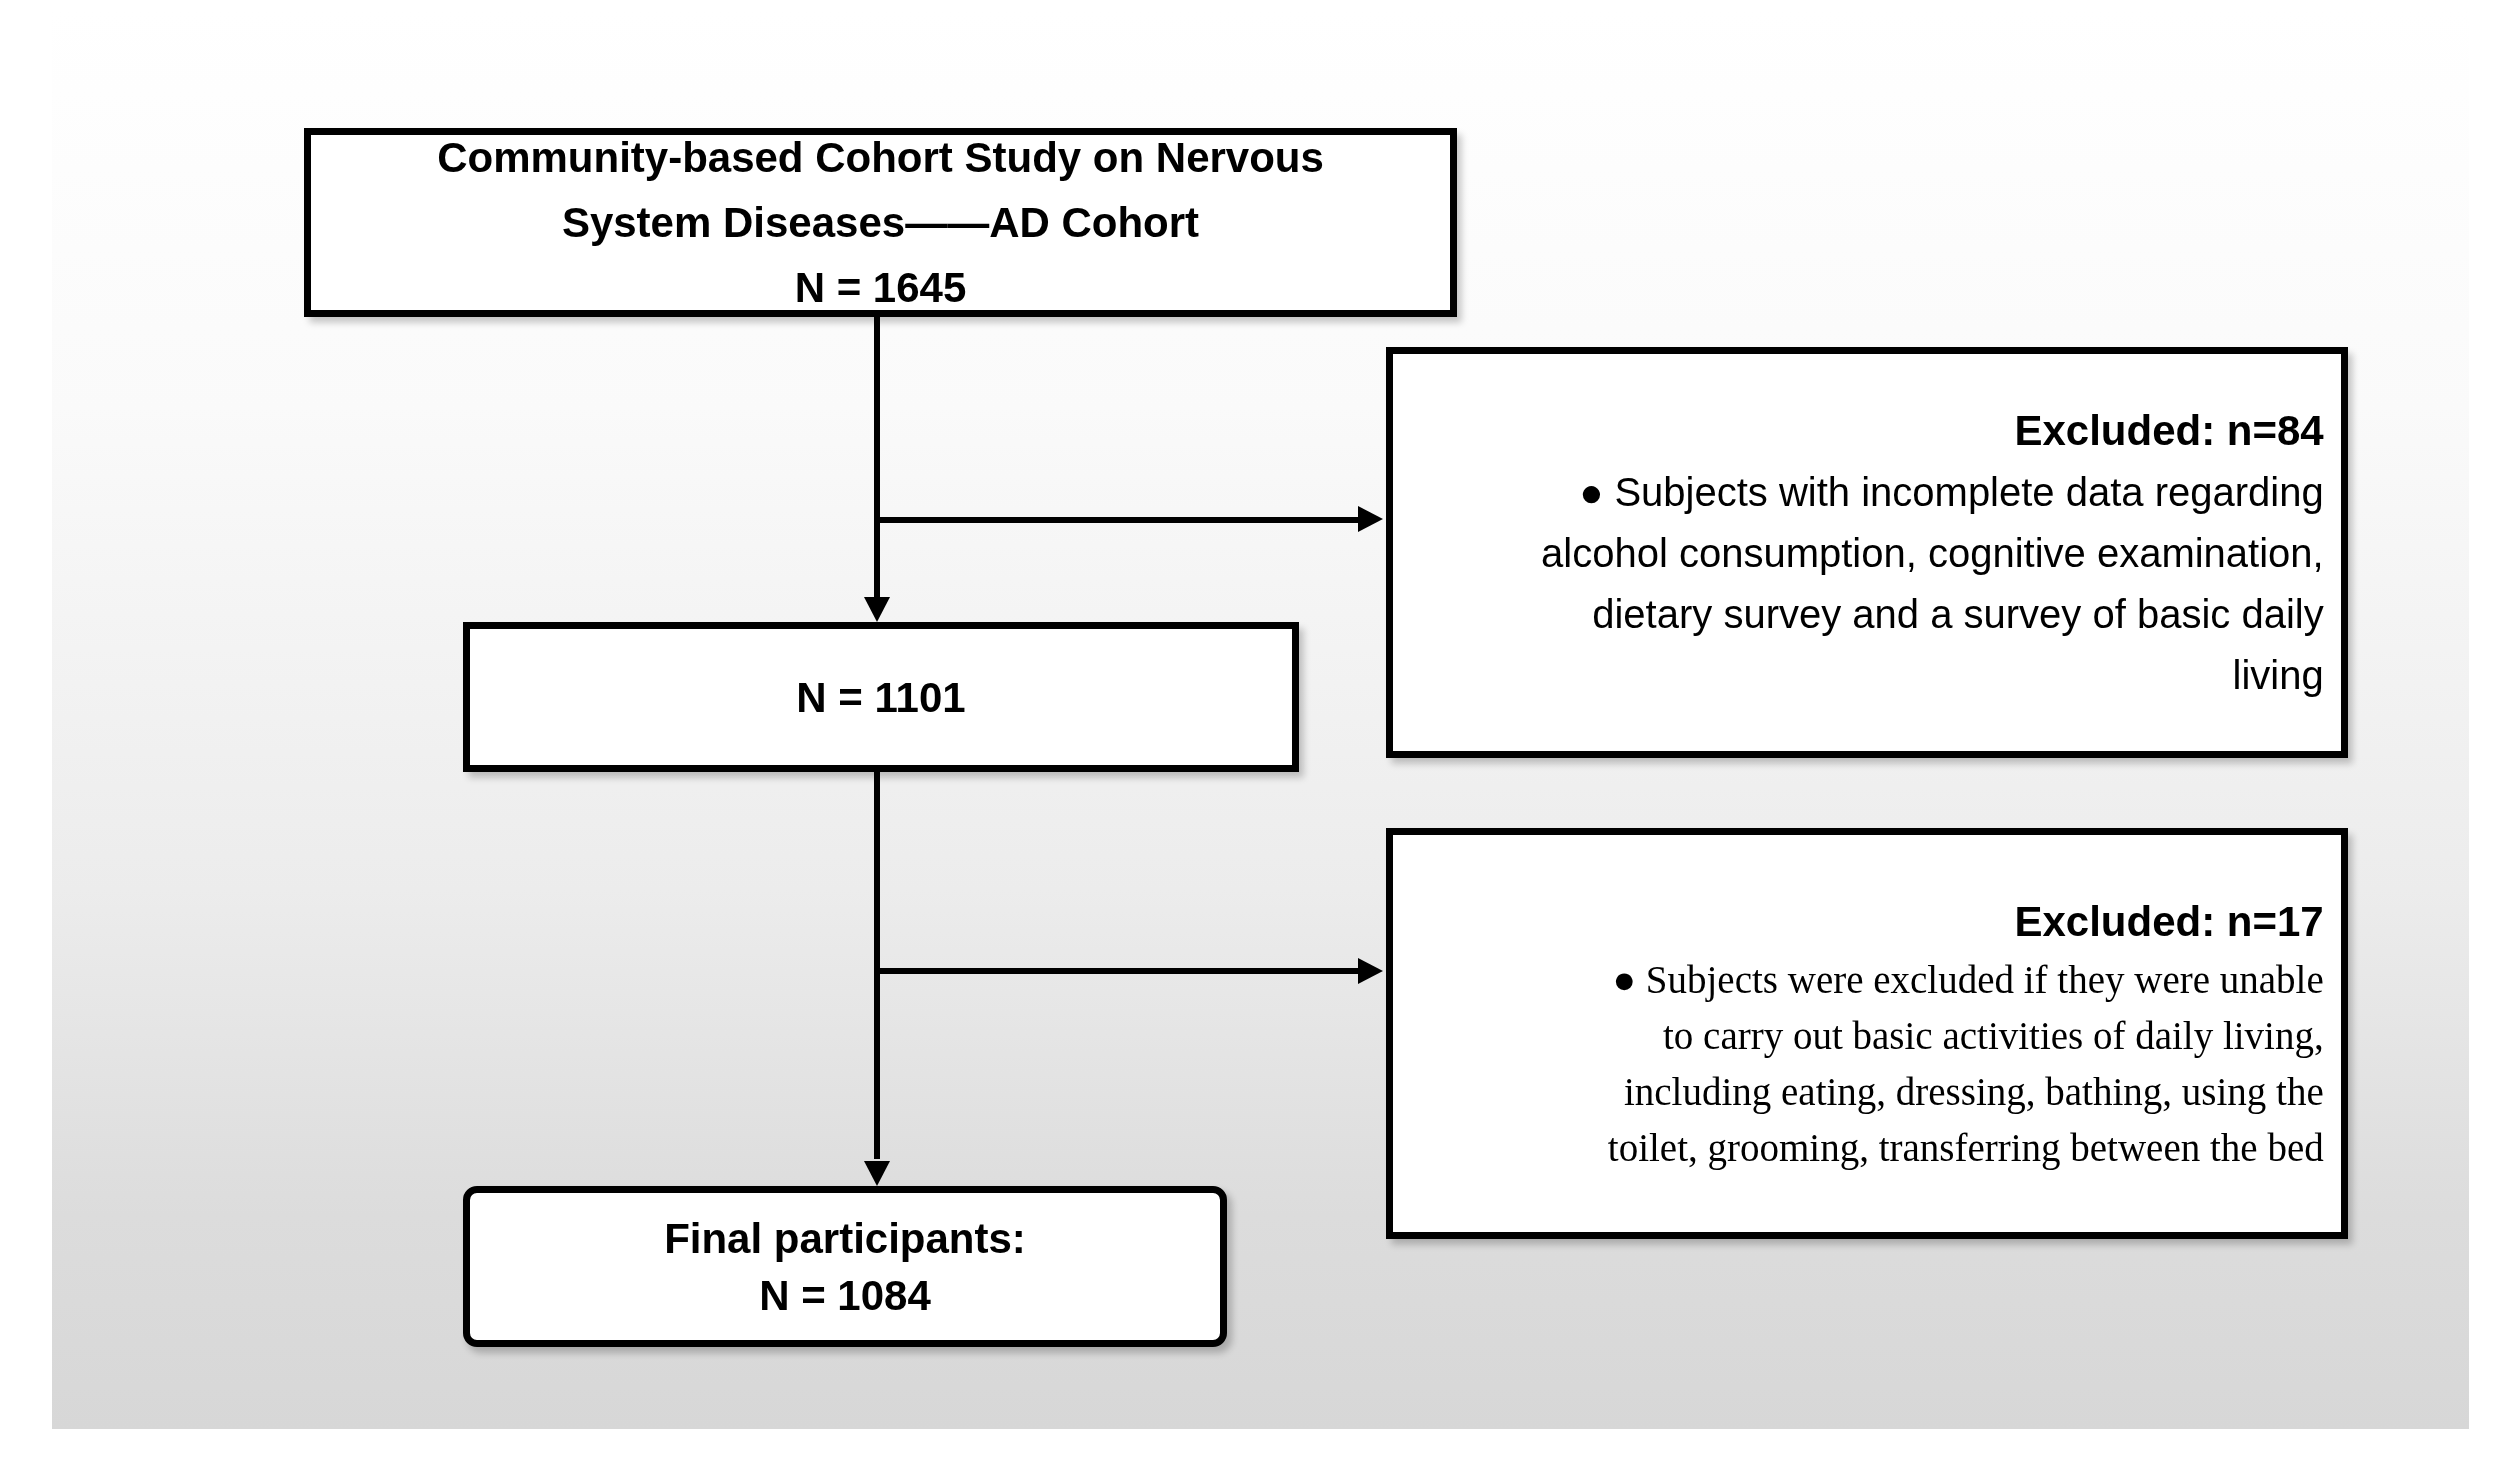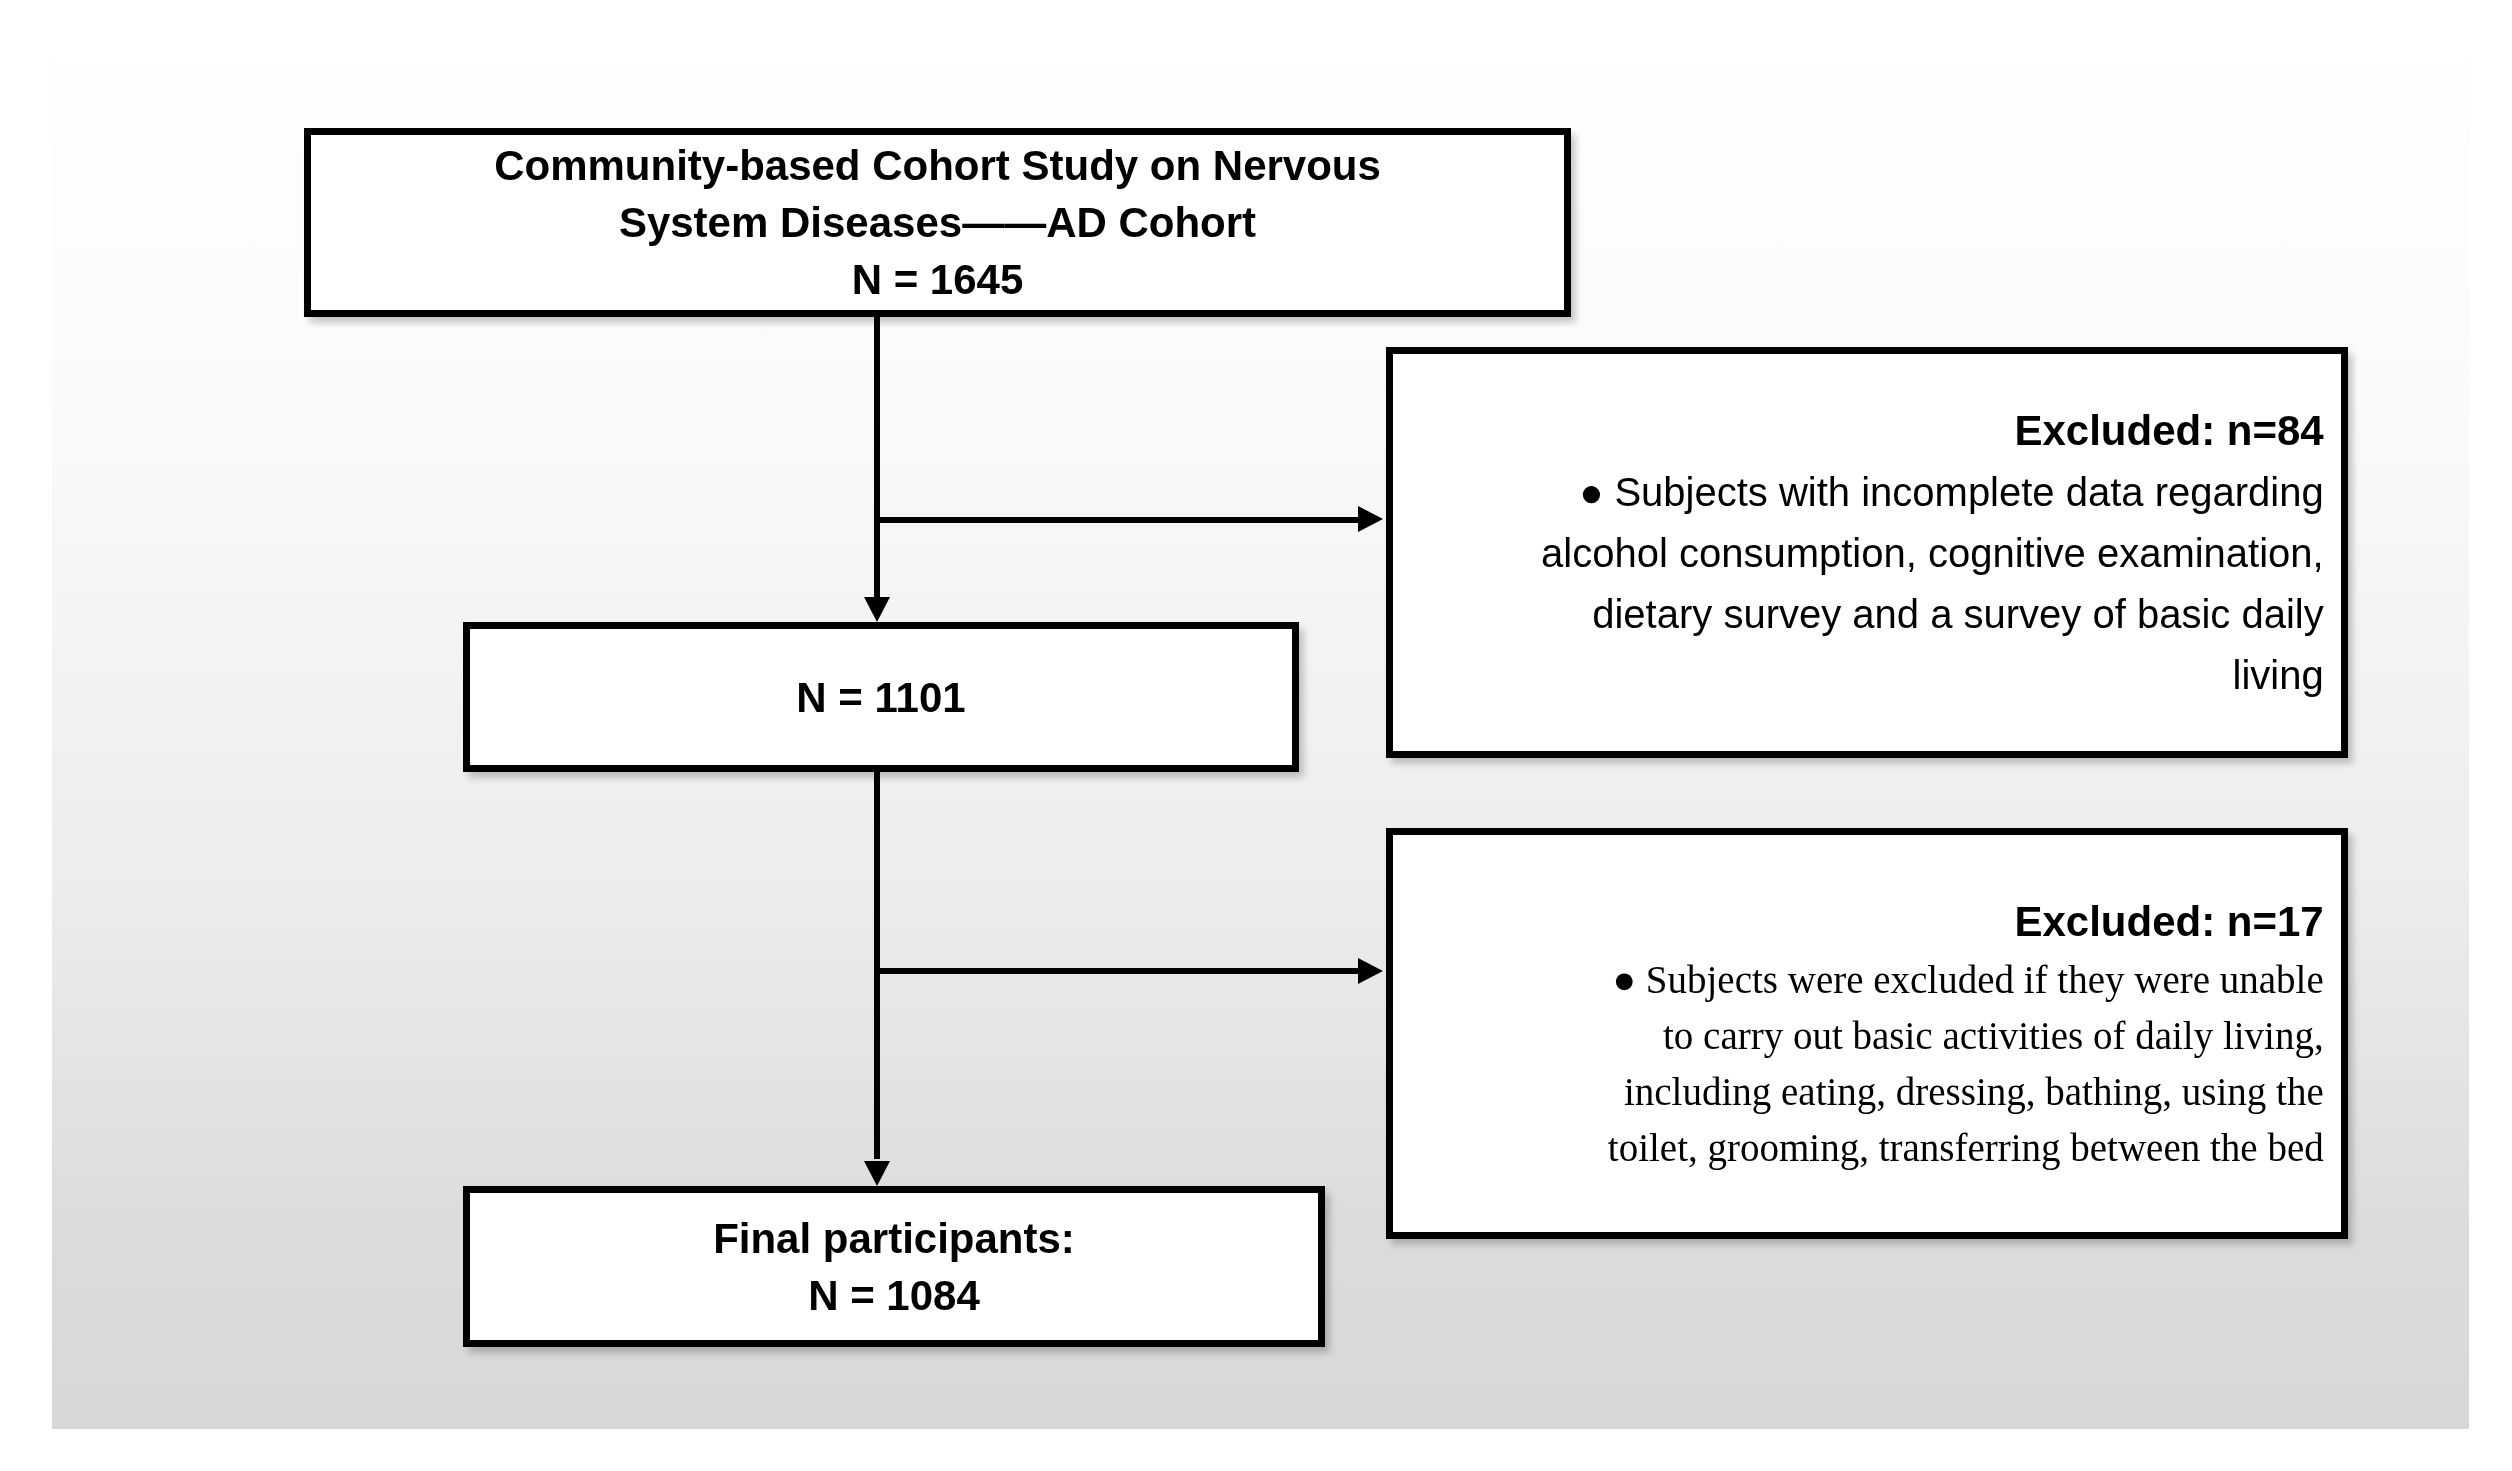--- a/index.html
+++ b/index.html
@@ -32,23 +32,23 @@
     text-align:center;
     box-sizing:border-box;
   }
   .node-line{
     display:block;
     font-weight:bold;
     font-size:42px;
     line-height:57px;
     white-space:nowrap;
   }
-  #box-cohort{ left:304px; top:128px; width:1267px; height:189px; }
+  #box-cohort{ left:304px; top:128px; width:1153px; height:189px;gap:8px; }
   #box-interim{ left:463px; top:622px; width:836px; height:150px; }
-  #box-final{ left:463px; top:1186px; width:862px; height:161px; }
+  #box-final{ left:463px; top:1186px; width:764px; height:161px;border-radius:14px; }
 
   #box-excluded1, #box-excluded2{
     left:1386px; width:962px; height:411px;
     padding:0 17.3px;
     align-items:flex-end;
     text-align:left;
   }
   #box-excluded1{ top:347px; }
   #box-excluded2{ top:828px; }
 

